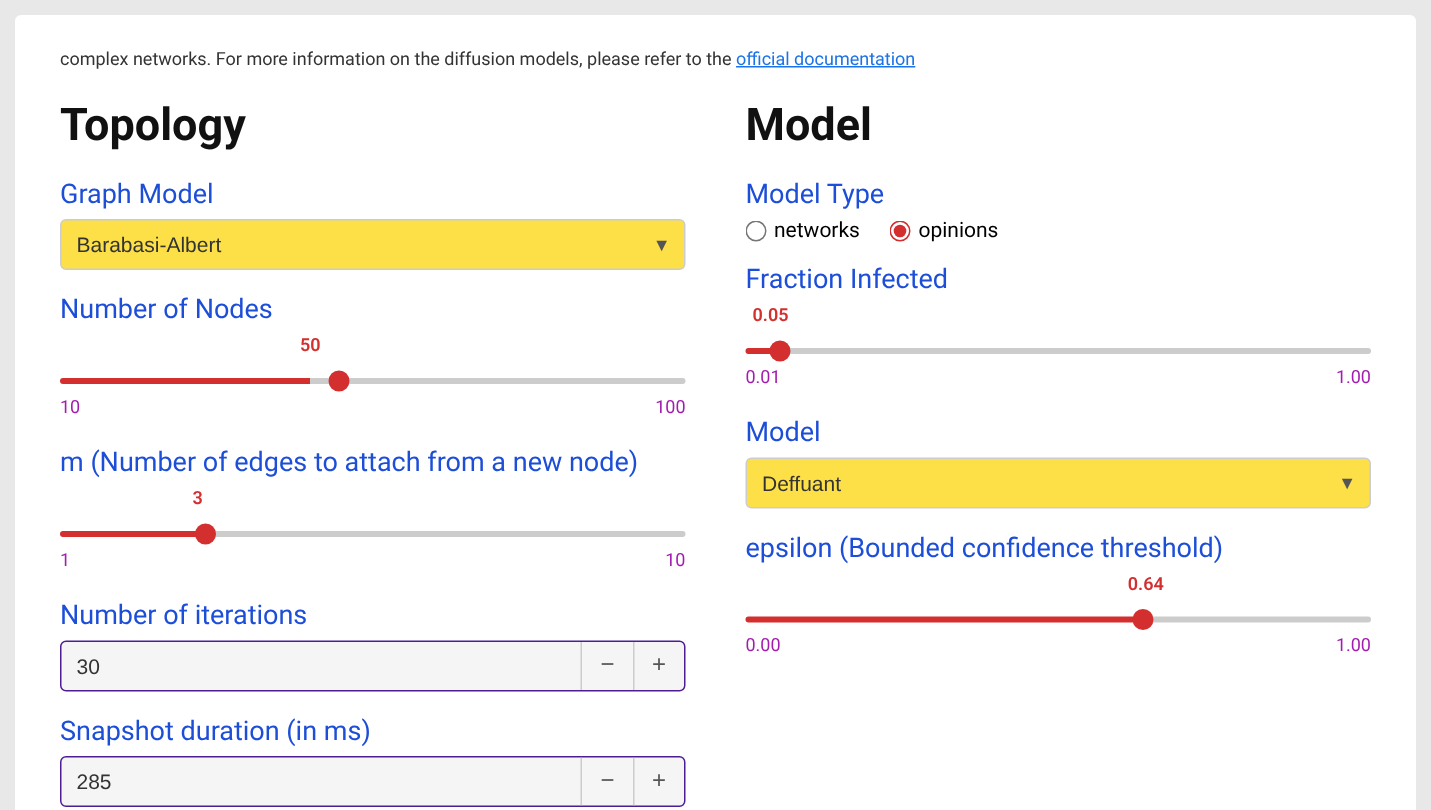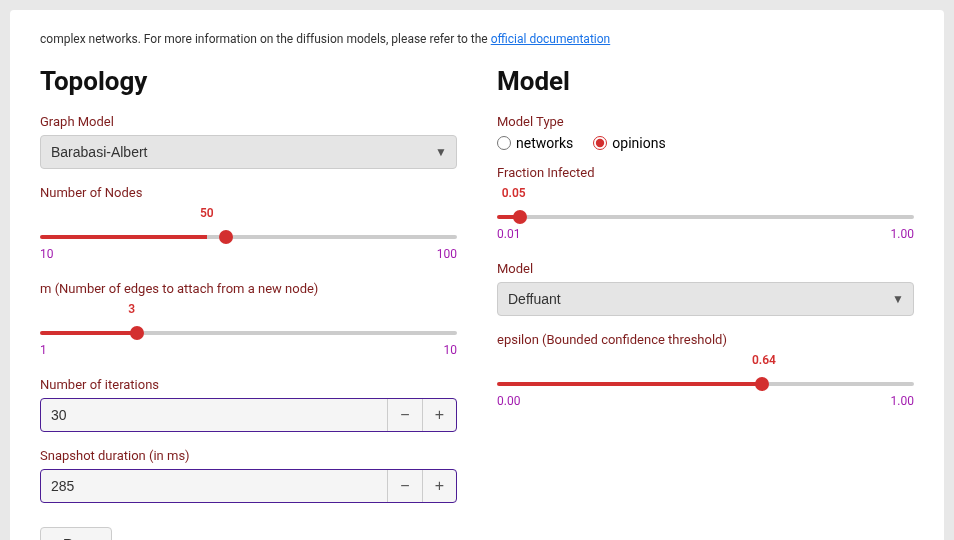--- a/index.html
+++ b/index.html
@@ -29,40 +29,40 @@
       text-decoration: underline;
     }
     .two-col {
       display: flex;
       gap: 40px;
     }
     .col {
       flex: 1;
     }
     h2 {
-      font-size: 26px;
+      font-size: 30px;
       font-weight: 700;
       margin-bottom: 18px;
       color: #111;
     }
     .field-label {
-      font-size: 13px;
-      color: #7f1d1d;
+      font-size: 18px;
+      color: #1d4ed8;
       margin-bottom: 6px;
     }
     .select-wrapper {
       position: relative;
       margin-bottom: 16px;
     }
     select {
       width: 100%;
       padding: 8px 32px 8px 10px;
       border: 1px solid #ccc;
       border-radius: 4px;
-      background: #e5e5e5;
+      background: #fde047;
       font-size: 14px;
       appearance: none;
       cursor: pointer;
       color: #333;
     }
     .select-arrow {
       position: absolute;
       right: 10px;
       top: 50%;
       transform: translateY(-50%);

